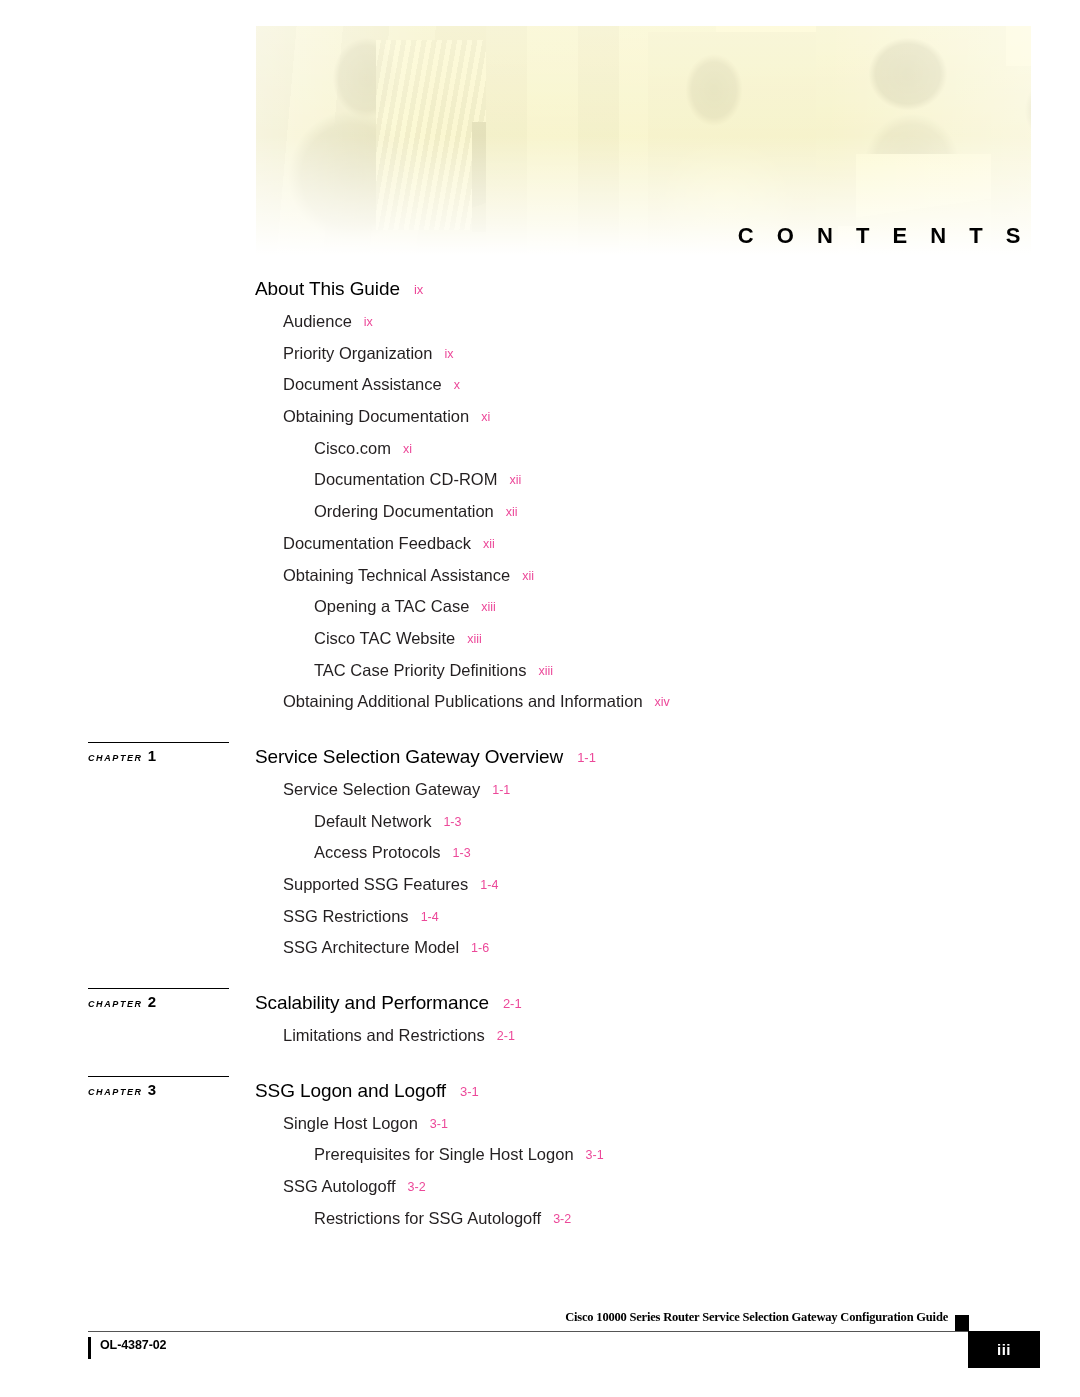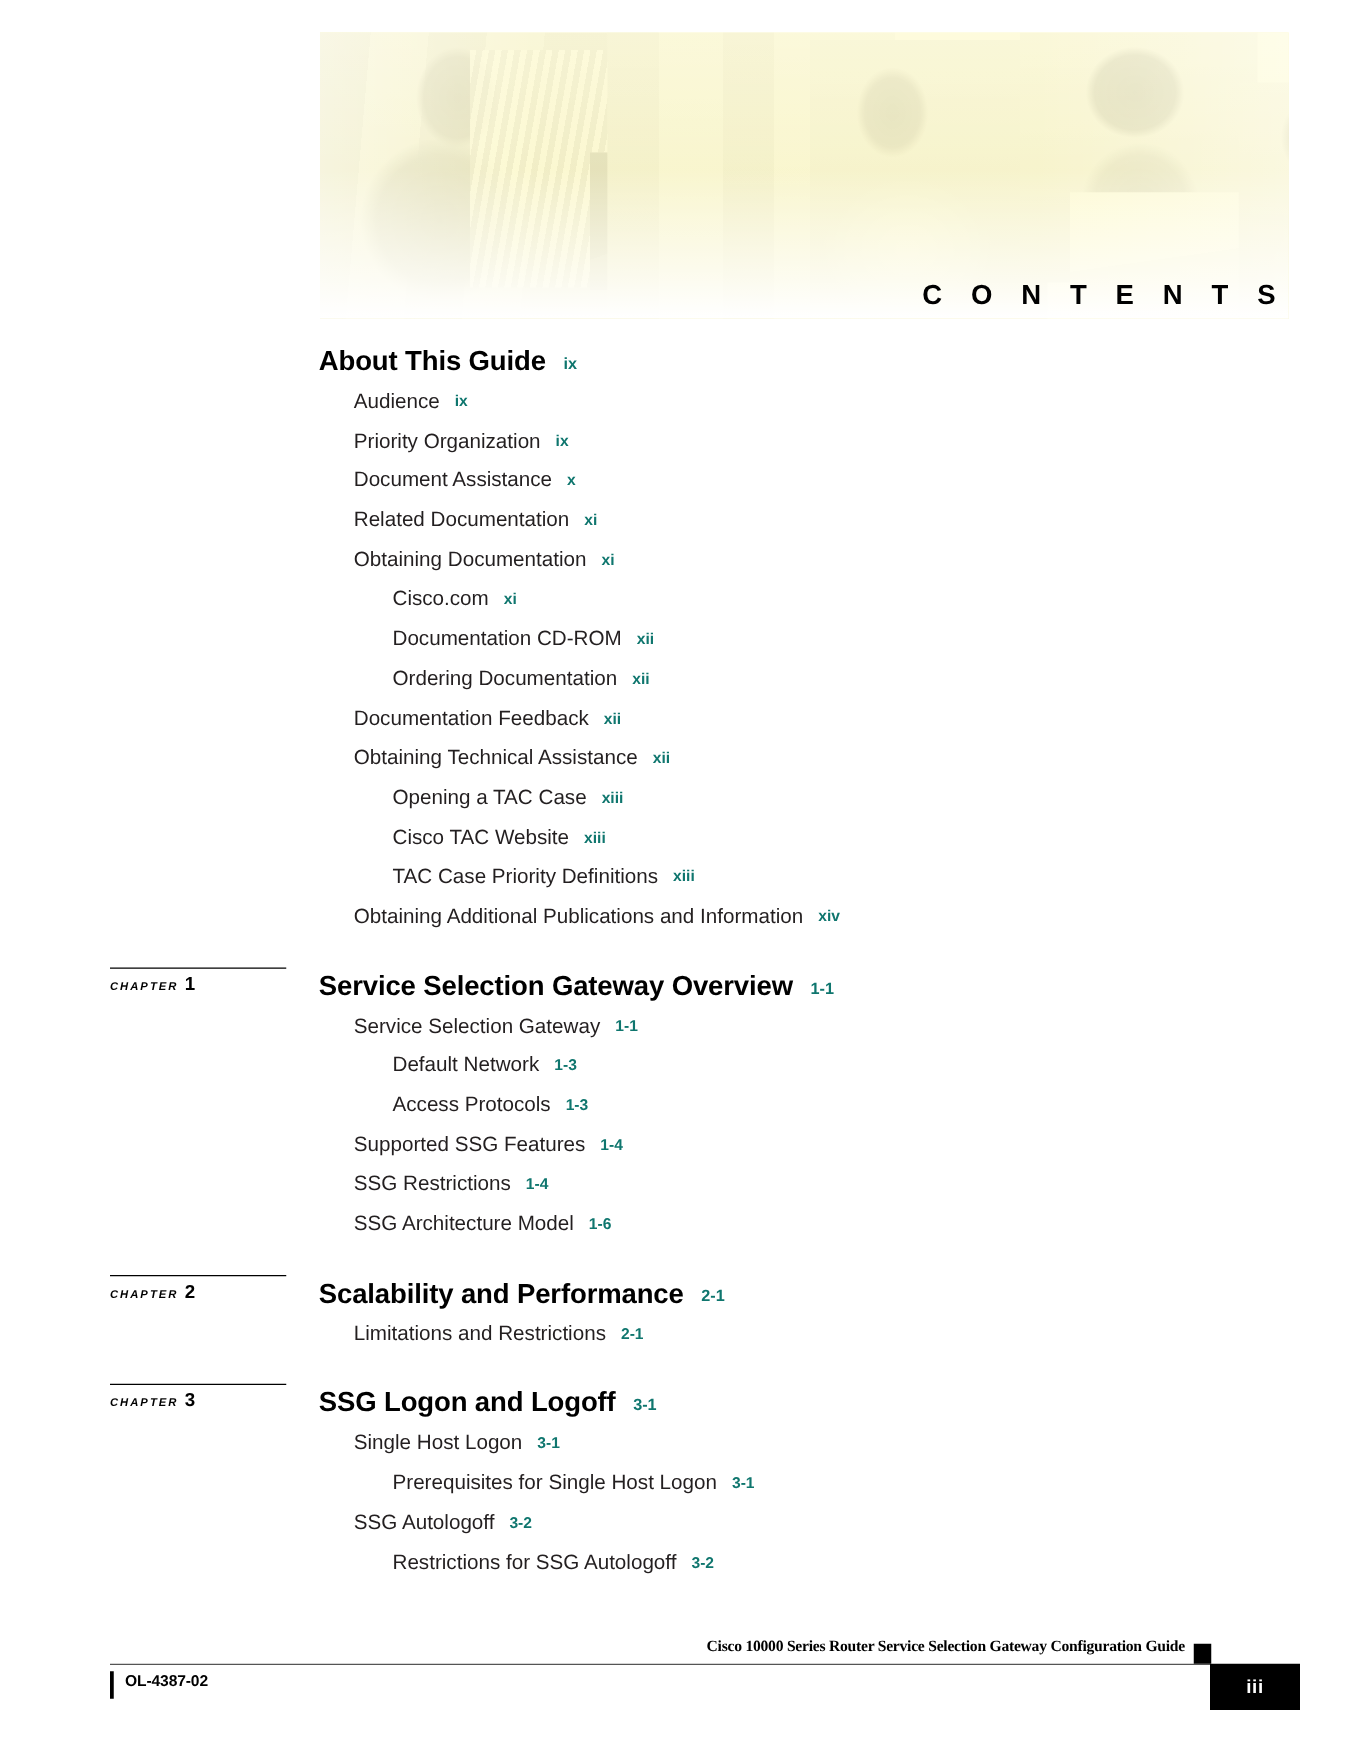--- a/index.html
+++ b/index.html
@@ -130,31 +130,31 @@
     position: relative;
     display: block;
     white-space: nowrap;
   }
   .entry .txt {
     font-family: "Liberation Sans", sans-serif;
     color: #231f20;
   }
   .entry .pg {
     font-family: "Liberation Sans", sans-serif;
-    font-weight: bold;
-    color: #0f766e;
+    font-weight: normal;
+    color: #ec4899;
     font-size: 12.5px;
     margin-left: 12px;
     vertical-align: 1px;
   }
 
   
   .entry.h .txt {
-    font-weight: bold;
-    font-size: 22px;
+    font-weight: normal;
+    font-size: 19px;
     color: #000000;
     letter-spacing: -0.1px;
     margin-top: 40px;
   }
   .entry.h .pg {
     font-size: 13px;
     margin-left: 14px;
   }
 
   
@@ -308,23 +308,20 @@
       <div class="entry l1 row indent-1">
         <span class="txt">Audience</span><span class="pg">ix</span>
       </div>
       <div class="entry l1 row indent-1">
         <span class="txt">Priority Organization</span><span class="pg">ix</span>
       </div>
       <div class="entry l1 row indent-1">
         <span class="txt">Document Assistance</span><span class="pg">x</span>
       </div>
       <div class="entry l1 row indent-1">
-        <span class="txt">Related Documentation</span><span class="pg">xi</span>
-      </div>
-      <div class="entry l1 row indent-1">
         <span class="txt">Obtaining Documentation</span><span class="pg">xi</span>
       </div>
       <div class="entry l2 row indent-2">
         <span class="txt">Cisco.com</span><span class="pg">xi</span>
       </div>
       <div class="entry l2 row indent-2">
         <span class="txt">Documentation CD-ROM</span><span class="pg">xii</span>
       </div>
       <div class="entry l2 row indent-2">
         <span class="txt">Ordering Documentation</span><span class="pg">xii</span>

